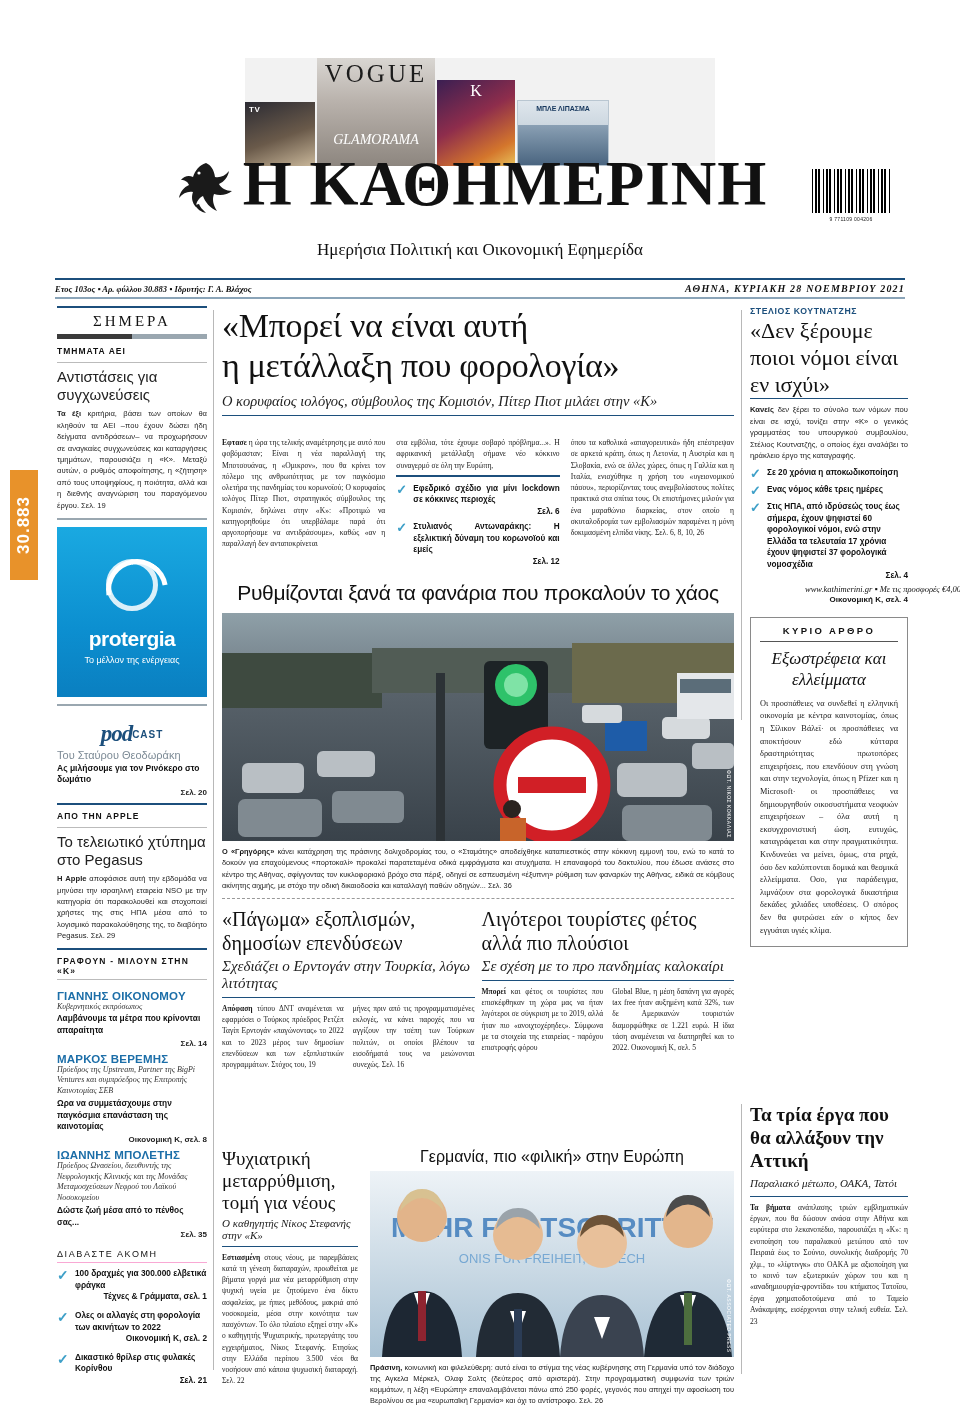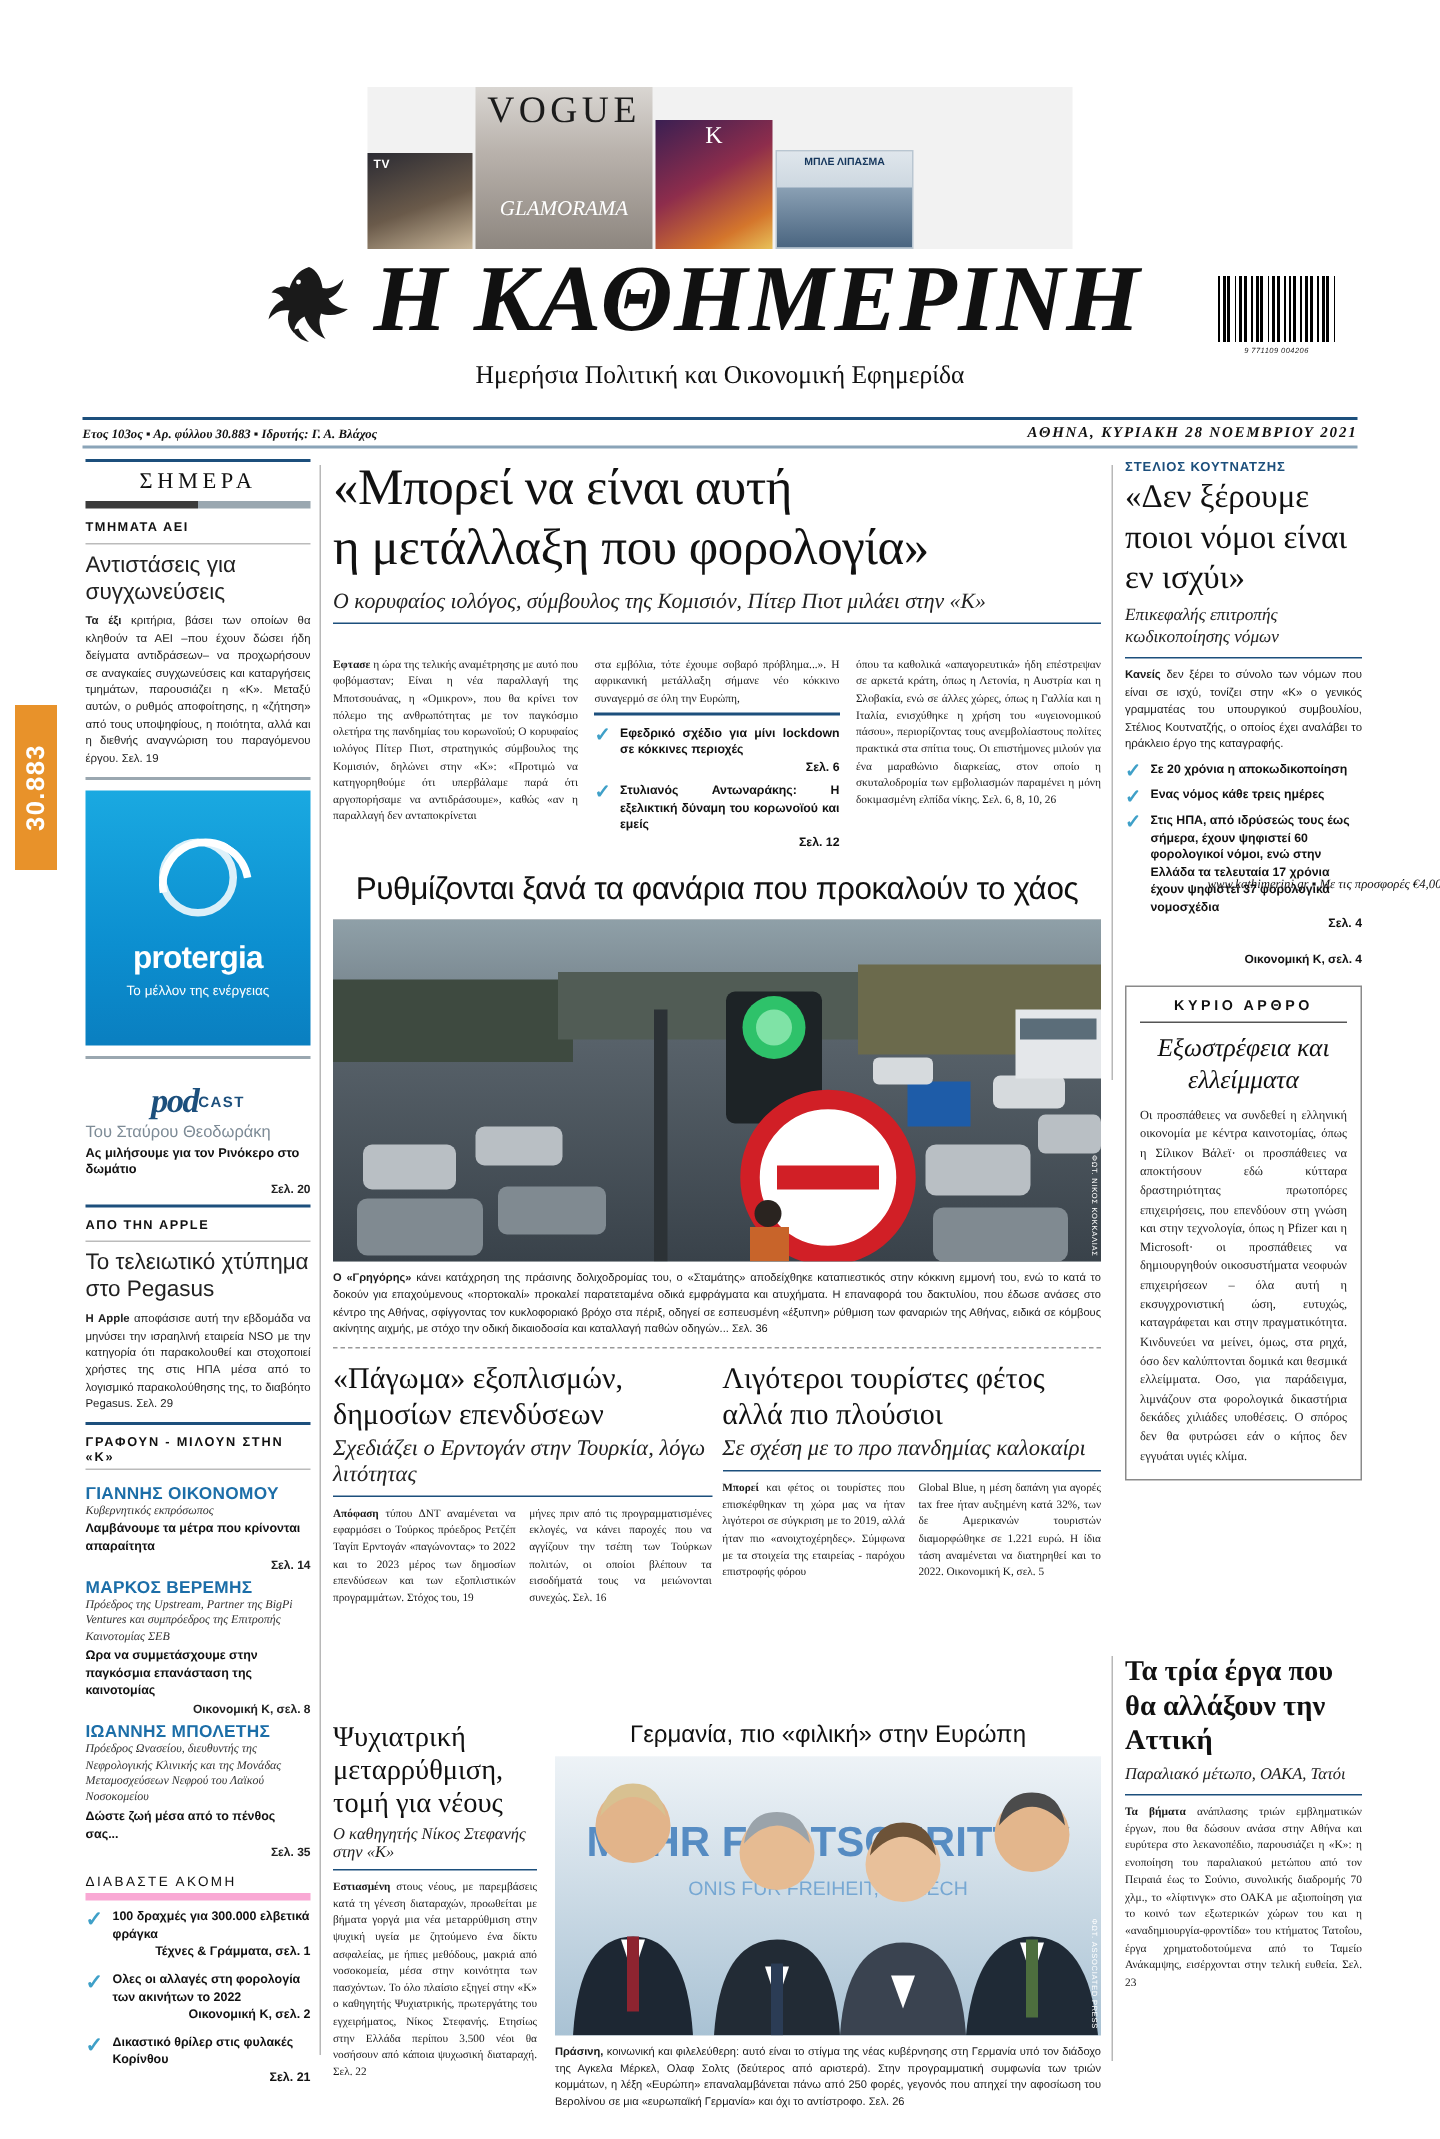--- a/index.html
+++ b/index.html
@@ -25,21 +25,21 @@
   .mag-vogue { width: 118px; height: 108px; background: linear-gradient(180deg,#d9d6d2 0%,#b9b2ac 40%,#8d867f 100%); }
   .mag-vogue .vg { position:absolute; top:2px; left:0; width:100%; text-align:center; font-family:"Liberation Serif",serif; font-size:25px; letter-spacing:3px; color:#1b1b1b;}
   .mag-vogue .gl { position:absolute; bottom:18px; left:0; width:100%; text-align:center; font-family:"Liberation Serif",serif; font-style:italic; font-size:14px; color:#fff;}
   .mag-k { width: 78px; height: 86px; background: linear-gradient(150deg,#3a1f52,#8e2d4c 45%,#d4762c 80%,#e8c15a); }
   .mag-k .lbl { position:absolute; top:2px; left:0; width:100%; text-align:center; font-family:"Liberation Serif",serif; font-size:16px; color:#fff;}
   .mag-gas { width: 92px; height: 66px; background: linear-gradient(180deg,#dfe6ec,#aebfcc); border:1px solid #b9c6d1;}
   .mag-gas .lbl { position:absolute; top:4px; left:0; width:100%; text-align:center; font-size:7px; font-weight:bold; color:#15365c;}
   .mag-gas .bd { position:absolute; bottom:0; left:0; width:100%; height:40px; background:linear-gradient(180deg,#8aa0b4,#4a6580); }
 
   
-  .masthead { position:absolute; left:0; top:172px; width:932px; height:62px;font-style:italic; }
+  .masthead { position:absolute; left:0; top:157px; width:932px; height:62px; }
   .eagle { position:absolute; left:175px; top:2px; width:62px; height:58px; }
   .paper-title {
     position:absolute; left:240px; top:-4px; width:530px;
     font-family:"Liberation Serif", serif; font-weight:bold;
     font-size:63px; letter-spacing:1px; line-height:1; color:#111;
     text-align:center;
   }
   .barcode { position:absolute; left:812px; top:4px; width:78px; height:52px; display:flex; align-items:flex-end;}
   .barcode .bars { width:78px; height:44px;
     background: repeating-linear-gradient(90deg,#000 0 1px,#fff 1px 3px,#000 3px 5px,#fff 5px 6px,#000 6px 8px,#fff 8px 11px);
@@ -101,21 +101,21 @@
   .pg { text-align:right; font-size:8px; font-weight:bold; color:#222; padding-top:2px;}
 
   .rule-blue3 { height:2px; background:#1c4f7c; margin:6px 0 6px; }
 
   .listhead { font-size:8.5px; font-weight:bold; letter-spacing:1.2px; color:#111; }
   .colname { font-size:11.5px; font-weight:bold; color:#1c6ea8; padding-top:5px; letter-spacing:.2px;}
   .colrole { font-family:"Liberation Serif",serif; font-style:italic; font-size:8px; color:#333; line-height:1.35;}
   .coltitle { font-size:8.3px; font-weight:bold; line-height:1.4; color:#111; padding-top:1px;}
 
   .readmore-h { font-size:9px; letter-spacing:1.6px; color:#111; padding:2px 0 3px;
-     border-bottom:5px solid #f9a8d4; margin-bottom:5px;}
+     border-bottom:1px solid #f9a8d4; margin-bottom:5px;}
   .rm-item { display:flex; gap:5px; padding-bottom:7px; }
   .rm-check { flex:0 0 13px; color:#3fa0c8; font-size:14px; line-height:1; font-weight:bold;}
   .rm-txt { font-size:8.3px; font-weight:bold; line-height:1.4; color:#111; }
   .rm-pg { display:block; text-align:right; font-weight:bold; }
 
   .vdiv { position:absolute; width:1px; background:#b8b8b8; }
 
   
   .main { position:absolute; left:222px; top:306px; width:512px; }
   .lead-h1 { font-family:"Liberation Serif",serif; font-size:34px; line-height:1.18;
@@ -487,21 +487,20 @@
       </svg>
       <span class="photocredit" style="right:2px; bottom:4px;">ΦΩΤ. ASSOCIATED PRESS</span>
     </div>
     <div class="cap"><b>Πράσινη,</b><span> κοινωνική και φιλελεύθερη: αυτό είναι το στίγμα της νέας κυβέρνησης στη Γερμανία υπό τον διάδοχο της Αγκελα Μέρκελ, Ολαφ Σολτς (δεύτερος από αριστερά). Στην προγραμματική συμφωνία των τριών κομμάτων, η λέξη «Ευρώπη» επαναλαμβάνεται πάνω από 250 φορές, γεγονός που απηχεί την αφοσίωση του Βερολίνου σε μια «ευρωπαϊκή Γερμανία» και όχι το αντίστροφο. Σελ. 26</span></div>
   </div>
 </div>
 
 <div class="right">
   <div class="r-kicker">ΣΤΕΛΙΟΣ ΚΟΥΤΝΑΤΖΗΣ</div>
   <div class="r-h1">«Δεν ξέρουμε ποιοι νόμοι είναι εν ισχύι»</div>
-  <div class="r-dek">Επικεφαλής επιτροπής κωδικοποίησης νόμων</div>
   <div class="r-rl"></div>
   <div class="r-body"><b>Κανείς</b><span> δεν ξέρει το σύνολο των νόμων που είναι σε ισχύ, τονίζει στην «Κ» ο γενικός γραμματέας του υπουργικού συμβουλίου, Στέλιος Κουτνατζής, ο οποίος έχει αναλάβει το ηράκλειο έργο της καταγραφής.</span></div>
 
   <div style="padding-top:6px">
     <div class="bi">
       <span class="ck">✓</span>
       <span class="tx">Σε 20 χρόνια η αποκωδικοποίηση</span>
     </div>
     <div class="bi">
       <span class="ck">✓</span>

